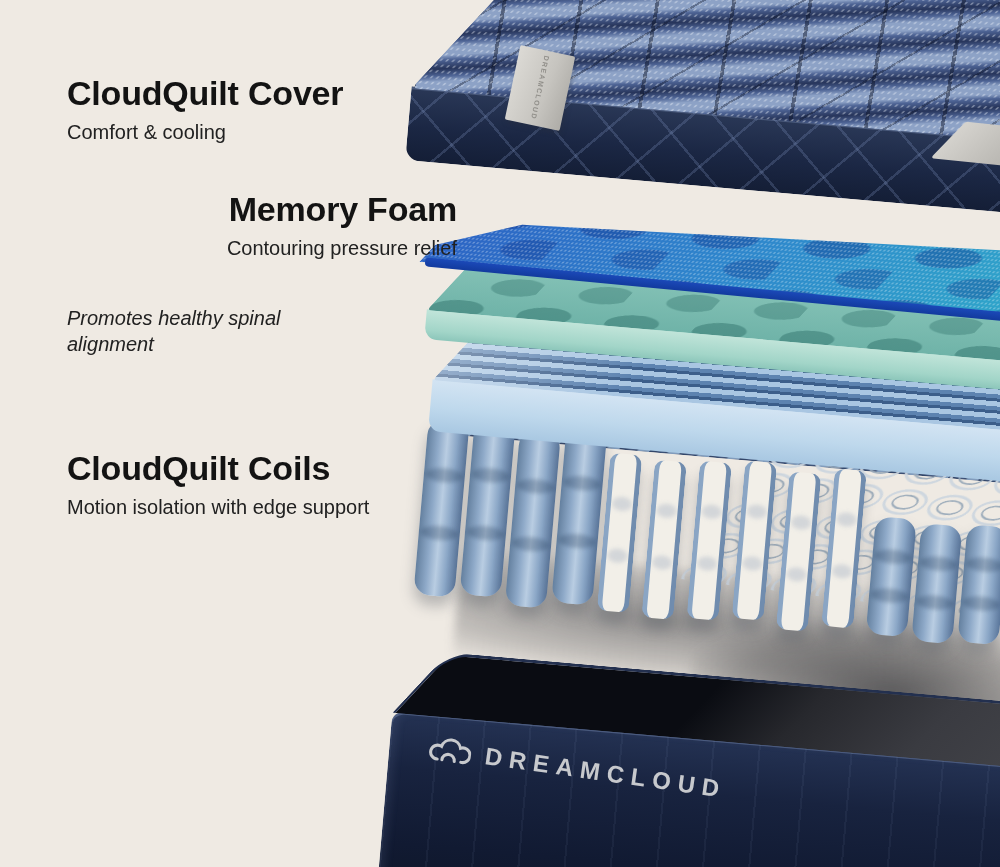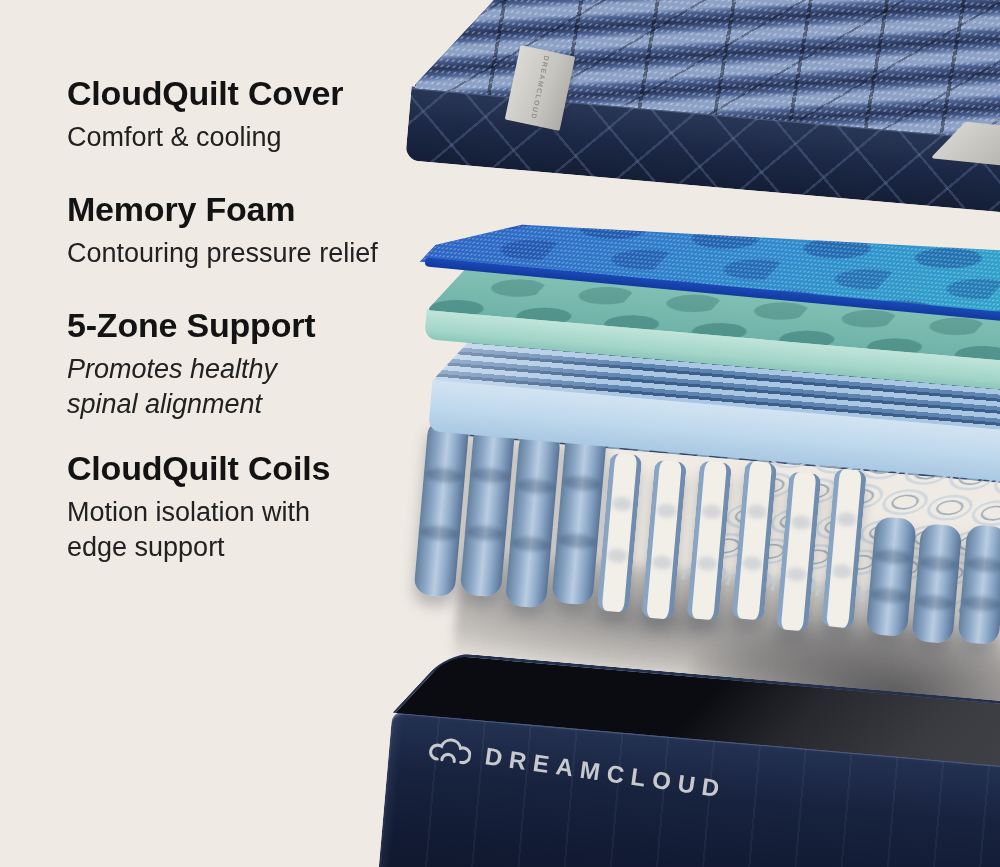--- a/index.html
+++ b/index.html
@@ -11,24 +11,24 @@
   .page{position:relative;width:1000px;height:867px;background:#efeae3;overflow:hidden;}
 
   
   .labels{position:absolute;left:55px;top:0;width:380px;z-index:40;}
   .label-block{position:absolute;left:12px;}
   .label-block h2{
     margin:0 0 7px 0;font-size:34px;line-height:1.15;font-weight:700;
     color:#131313;letter-spacing:-0.2px;
   }
   .label-block p{
-    margin:0;font-size:27px;line-height:1.28;font-weight:400;color:#212121;
+    margin:0;font-size:20px;line-height:1.28;font-weight:400;color:#212121;
   }
   .lb1{top:74px;}  .lb1 p{width:370px;}
-  .lb2{top:190px;} .lb2 p{width:390px;}
+  .lb2{top:190px;text-align:right;} .lb2 p{width:390px;}
   .lb3{top:306px;} .lb3 p{width:265px;font-style:italic;}
   .lb4{top:449px;} .lb4 p{width:305px;}
 
   
   .scene{position:absolute;inset:0;overflow:hidden;}
   .layer{position:absolute;transform-origin:0 100%;}
 
   
   .base{left:398px;top:648px;width:660px;height:250px;transform:rotate(5deg);transform-origin:0 0;}
   .base-top{
@@ -201,21 +201,20 @@
   <aside class="labels">
     <div class="label-block lb1">
       <h2>CloudQuilt Cover</h2>
       <p>Comfort &amp; cooling</p>
     </div>
     <div class="label-block lb2">
       <h2>Memory Foam</h2>
       <p>Contouring pressure relief</p>
     </div>
     <div class="label-block lb3">
-      <h2>5-Zone Support</h2>
       <p>Promotes healthy spinal alignment</p>
     </div>
     <div class="label-block lb4">
       <h2>CloudQuilt Coils</h2>
       <p>Motion isolation with edge support</p>
     </div>
   </aside>
 
   <div class="scene">
 

